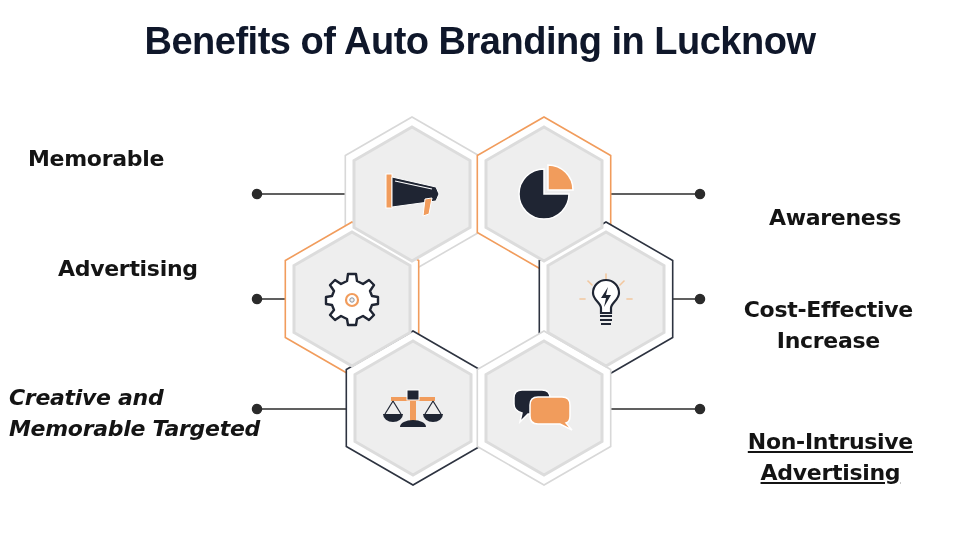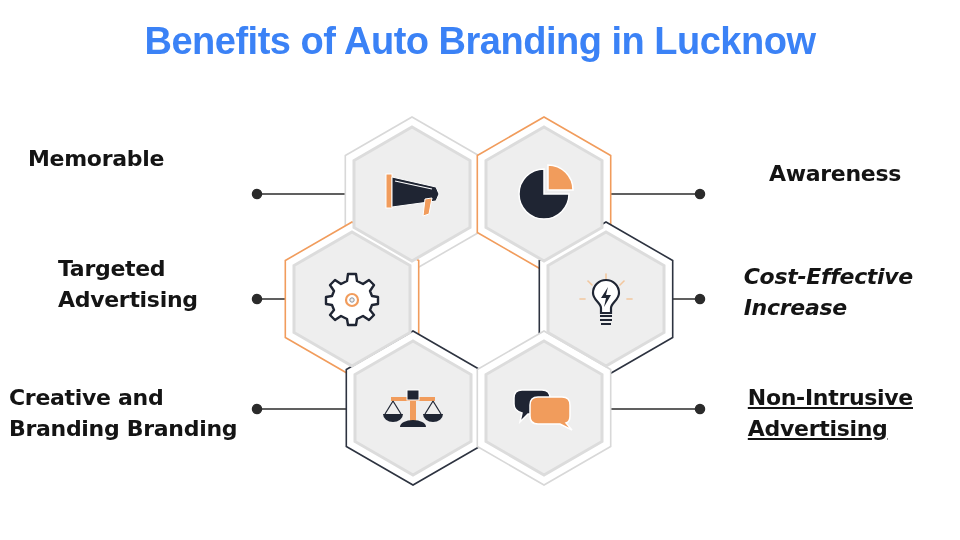--- a/index.html
+++ b/index.html
@@ -1,47 +1,46 @@
 <!DOCTYPE html>
 <html><head>
 <meta charset="utf-8">
 <style>
   html, body { margin:0; padding:0; background:#ffffff; }
   body { width:960px; height:540px; position:relative; overflow:hidden;
          font-family:"DejaVu Sans","Liberation Sans",sans-serif; color:#111111; }
   .title { position:absolute; left:0; top:20px; width:960px; text-align:center;
            font-family:"Liberation Sans","DejaVu Sans",sans-serif; font-weight:bold;
-           font-size:38px; letter-spacing:-0.5px; color:#3b82f6; }
+           font-size:38px; letter-spacing:-0.5px; color:#0f172a; }
   .label { position:absolute; font-weight:bold; font-size:22px; line-height:31px;
            color:#141414; letter-spacing:-0.3px; }
   .label span { display:block; white-space:nowrap; }
-  .right { text-align:left; }
+  .right { text-align:center;margin-top:44px; }
   svg.diagram { position:absolute; left:0; top:0; }
 </style>
 </head>
 <body>
 
 <div class="title">Benefits of Auto Branding in Lucknow</div>
 
 <div class="label" style="left:28px; top:143px;">
   <span>Memorable</span>
 </div>
 <div class="label" style="left:58px; top:253px;">
-  <span>Targeted</span>
   <span>Advertising</span>
 </div>
-<div class="label" style="left:9px; top:382px;">
+<div class="label" style="left:9px; top:382px;font-style:italic;">
   <span>Creative and</span>
-  <span>Branding Branding</span>
+  <span>Memorable Targeted</span>
 </div>
 
 <div class="label right" style="right:59px; top:158px;">
   <span>Awareness</span>
 </div>
-<div class="label right" style="right:47px; top:261px;font-style:italic;">
+<div class="label right" style="right:47px; top:250px;">
   <span>Cost-Effective</span>
   <span>Increase</span>
 </div>
 <div class="label right" style="right:47px; top:382px;text-decoration:underline;">
   <span>Non-Intrusive</span>
   <span>Advertising</span>
 </div>
 
 <svg class="diagram" width="960" height="540" viewBox="0 0 960 540">
   <defs>

